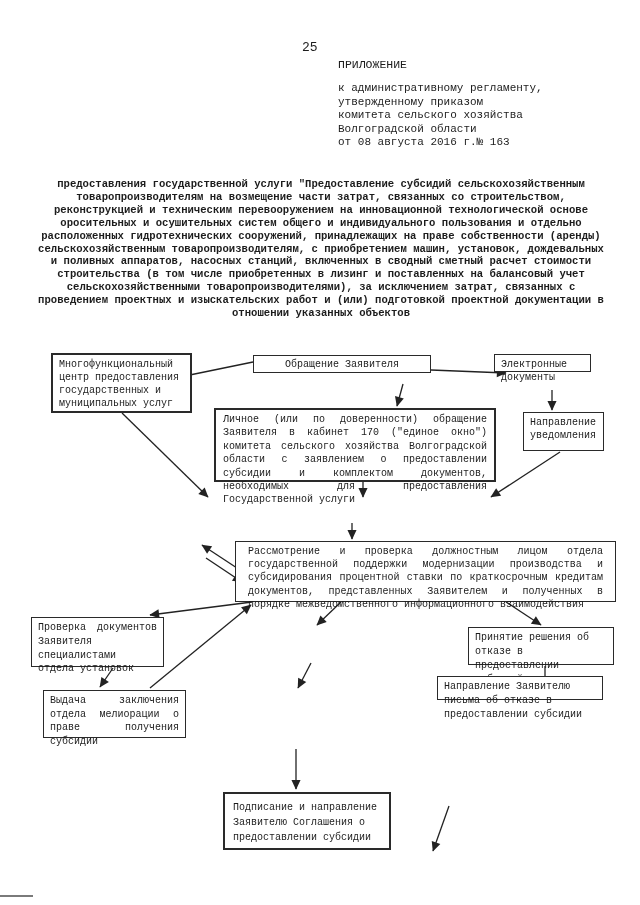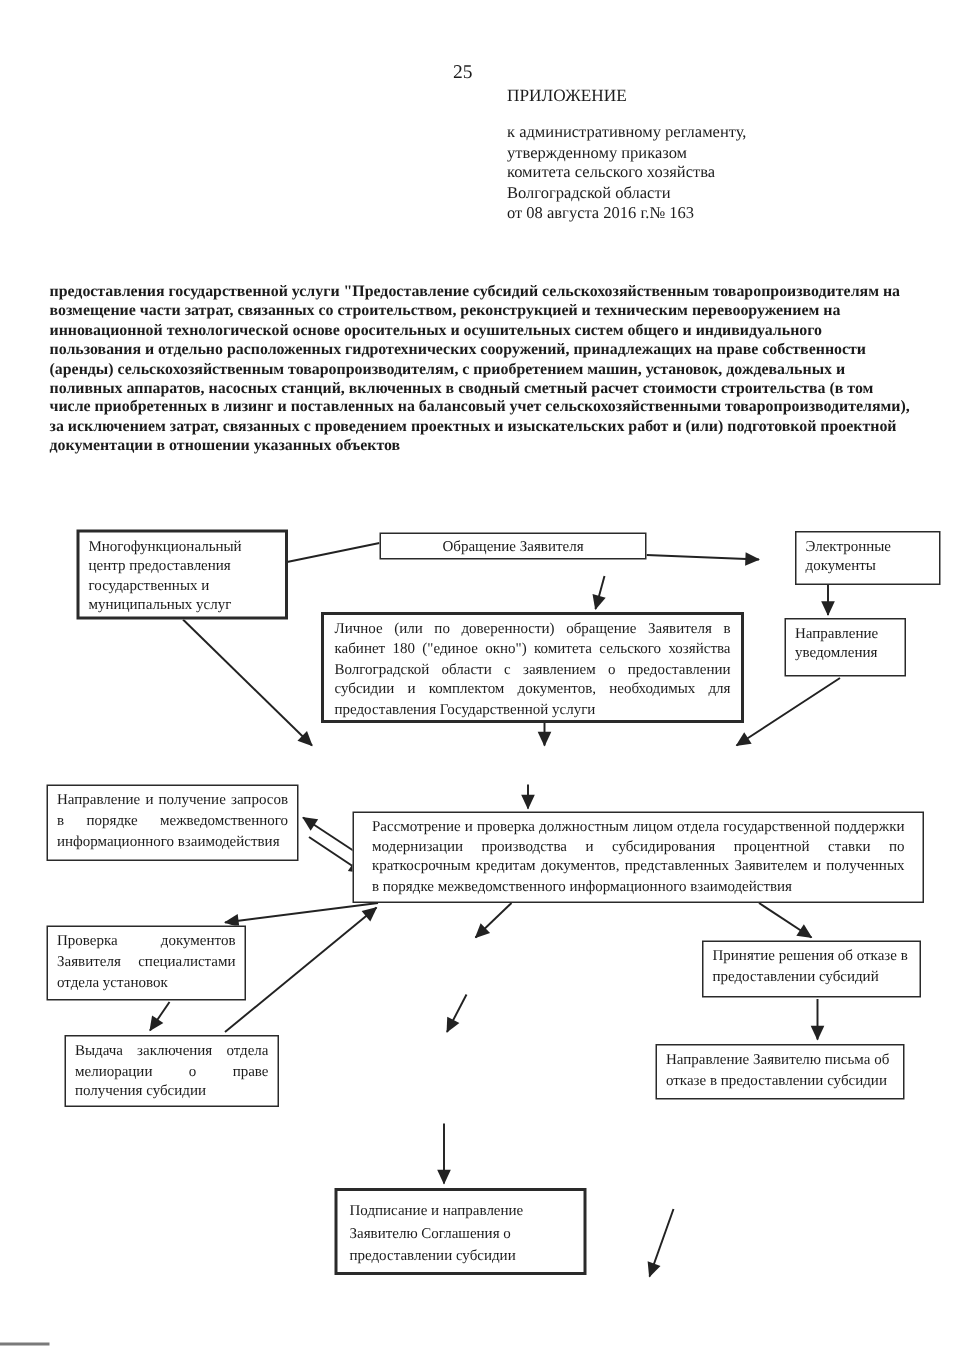--- a/index.html
+++ b/index.html
@@ -1,46 +1,46 @@
 <!DOCTYPE html>
 <html><head>
 <meta charset="utf-8">
 <style>
   html,body{margin:0;padding:0;background:#ffffff;}
   .page{
     position:relative;width:640px;height:905px;background:#ffffff;
-    font-family:Liberation Serif, serif;color:#1c1c1c;overflow:hidden;
+    font-family:Liberation Mono, monospace;color:#1c1c1c;overflow:hidden;
   }
   .abs{position:absolute;}
   .page-number{left:302px;top:40px;font-size:13px;}
   .appendix-label{left:338px;top:58px;font-size:11.5px;}
   .appendix-details{left:338px;top:82px;font-size:11px;line-height:13.5px;white-space:pre-line;}
   .title-heading{left:33px;top:176px;width:576px;text-align:center;font-weight:bold;font-size:11px;}
-  .title-body{left:33px;top:189px;width:576px;font-weight:bold;font-size:10.6px;line-height:12.9px;}
+  .title-body{left:33px;top:178px;width:576px;text-align:center;font-weight:bold;font-size:10.6px;line-height:12.9px;}
   svg.arrows{position:absolute;left:0;top:0;z-index:1;}
   .box{
     position:absolute;z-index:2;background:#ffffff;border:1.5px solid #2a2a2a;
     box-sizing:border-box;font-size:10px;line-height:13px;padding:3px 6px;
   }
   .jst{text-align:justify;}
   .ctr{display:flex;align-items:center;justify-content:center;text-align:center;padding:0 4px;}
   .n-mfc{left:51px;top:353px;width:141px;height:60px;border-width:2px;}
   .n-appeal{left:253px;top:355px;width:178px;height:18px;}
-  .n-edocs{left:530px;top:354px;width:97px;height:36px;}
+  .n-edocs{left:494px;top:354px;width:97px;height:18px;}
   .n-notification{left:523px;top:412px;width:81px;height:39px;}
   .n-personal{left:214px;top:408px;width:282px;height:74px;border-width:2px;line-height:13.4px;padding:3px 7px;}
   .n-registration{left:197px;top:500px;width:311px;height:23px;}
   .n-interagency{left:31px;top:523px;width:168px;height:51px;line-height:14px;}
   .n-review{left:235px;top:541px;width:381px;height:61px;line-height:13.2px;padding:3px 12px;}
   .n-melioration-check{left:31px;top:617px;width:133px;height:50px;line-height:13.8px;}
   .n-grant-decision{left:247px;top:627px;width:134px;height:35px;line-height:14px;}
   .n-refusal-decision{left:468px;top:627px;width:146px;height:38px;line-height:14px;}
   .n-melioration-conclusion{left:43px;top:690px;width:143px;height:48px;line-height:13.5px;}
   .n-registry{left:227px;top:690px;width:152px;height:58px;line-height:13.2px;}
-  .n-refusal-letter{left:437px;top:696px;width:166px;height:37px;line-height:14px;}
+  .n-refusal-letter{left:437px;top:676px;width:166px;height:24px;line-height:14px;}
   .n-agreement{left:223px;top:792px;width:168px;height:58px;border-width:2px;line-height:15px;padding:6px 8px;}
   .scan-mark-bottom{left:0;top:895px;width:33px;height:2px;background:#7a7a7a;}
 </style>
 </head>
 <body>
 
 <div class="page">
 
   <div class="abs page-number">25</div>
   <div class="abs appendix-label">ПРИЛОЖЕНИЕ</div>
@@ -78,22 +78,21 @@
       <line x1="545" y1="666" x2="545" y2="693" marker-end="url(#ah)"></line>
       <line x1="296" y1="749" x2="296" y2="789" marker-end="url(#ah)"></line>
       <line x1="449" y1="806" x2="433" y2="851" marker-end="url(#ah)"></line>
     </g>
   </svg>
 
   <div class="box n-mfc">Многофункциональный центр предоставления государственных и муниципальных услуг</div>
   <div class="box ctr n-appeal">Обращение Заявителя</div>
   <div class="box n-edocs">Электронные документы</div>
   <div class="box n-notification">Направление уведомления</div>
-  <div class="box jst n-personal">Личное (или по доверенности) обращение Заявителя в кабинет 180 ("единое окно") комитета сельского хозяйства Волгоградской области с заявлением о предоставлении субсидии и комплектом документов, необходимых для предоставления Государственной услуги</div>
-  <div class="box jst n-interagency">Направление и получение запросов в порядке межведомственного информационного взаимодействия</div>
+  <div class="box jst n-personal">Личное (или по доверенности) обращение Заявителя в кабинет 170 ("единое окно") комитета сельского хозяйства Волгоградской области с заявлением о предоставлении субсидии и комплектом документов, необходимых для предоставления Государственной услуги</div>
   <div class="box jst n-review">Рассмотрение и проверка должностным лицом отдела государственной поддержки модернизации производства и субсидирования процентной ставки по краткосрочным кредитам документов, представленных Заявителем и полученных в порядке межведомственного информационного взаимодействия</div>
   <div class="box jst n-melioration-check">Проверка документов Заявителя специалистами отдела установок</div>
   <div class="box n-refusal-decision">Принятие решения об отказе в предоставлении субсидий</div>
   <div class="box jst n-melioration-conclusion">Выдача заключения отдела мелиорации о праве получения субсидии</div>
   <div class="box n-refusal-letter">Направление Заявителю письма об отказе в предоставлении субсидии</div>
   <div class="box n-agreement">Подписание и направление Заявителю Соглашения о предоставлении субсидии</div>
 
   <div class="abs scan-mark-bottom"></div>
 </div>
 

